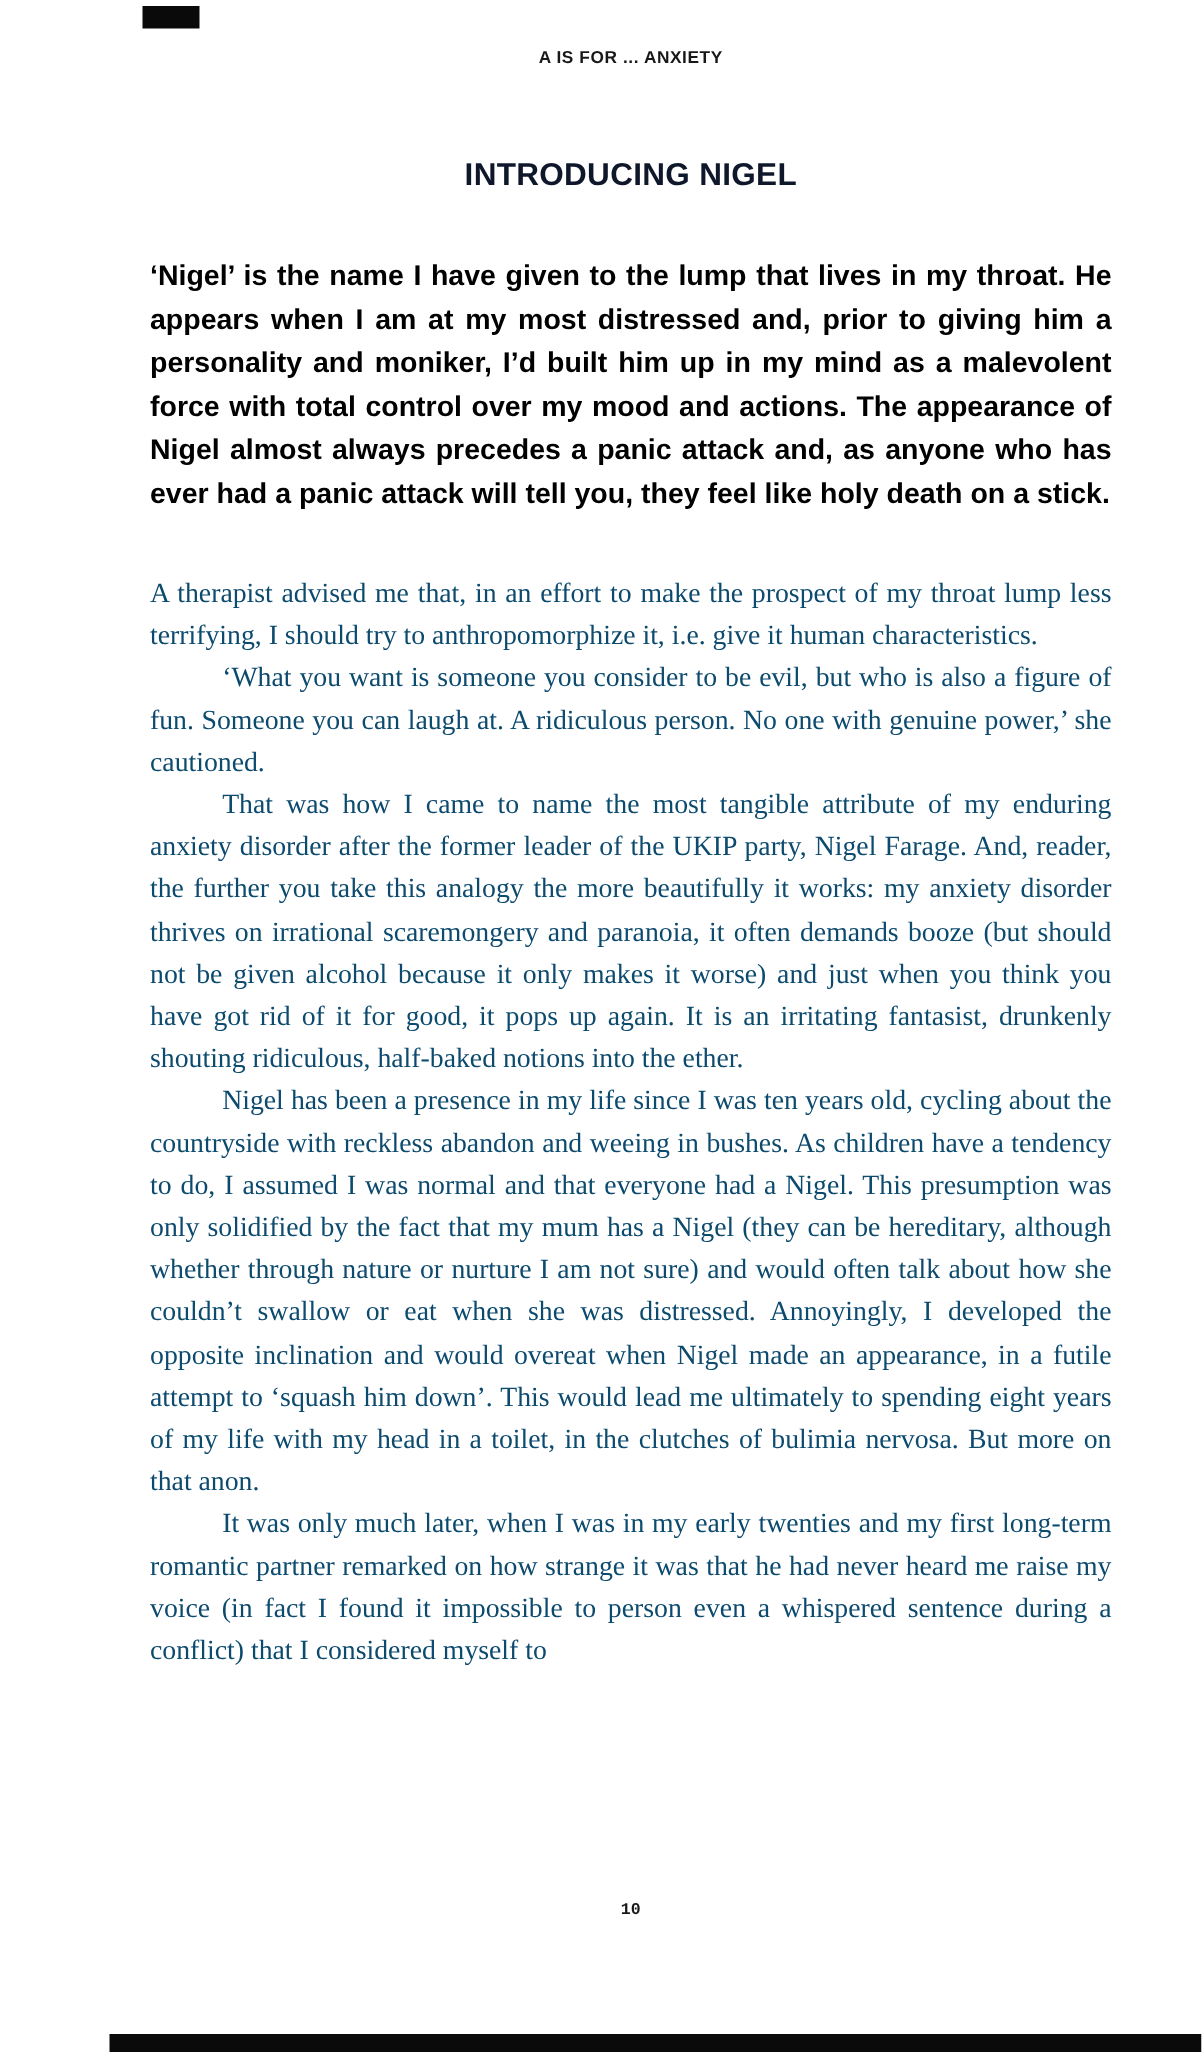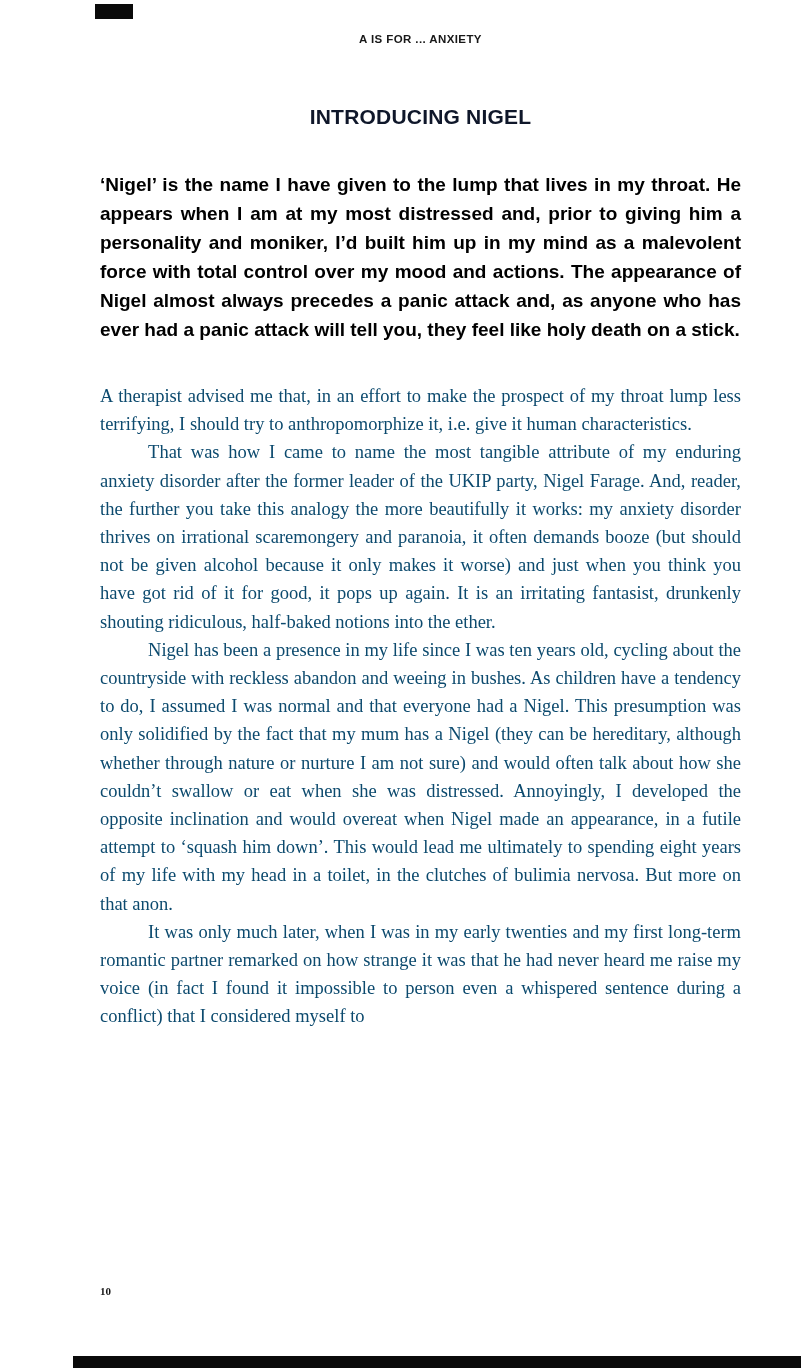--- a/index.html
+++ b/index.html
@@ -55,25 +55,25 @@
     color: #0c4a6e;
   }
   .body-para.indent {
     text-indent: 2.6em;
   }
   .page-number {
     position: absolute;
     top: 1268px;
     left: 100px;
     width: 641px;
-    font-family: Liberation Serif, serif;
+    text-align: center;
+    font-family: Liberation Mono, monospace;
     font-weight: 700;
     font-size: 11px;
     color: #181818;
-    margin-top: 17px;
   }
   .scan-artifact {
     position: absolute;
     background: #0a0a0a;
   }
   .scan-artifact.top {
     left: 95px; top: 4px; width: 38px; height: 15px;
   }
   .scan-artifact.bottom {
     left: 73px; top: 1356px; width: 728px; height: 12px;
@@ -83,20 +83,21 @@
 <body>
 
 <div class="scan-artifact top"></div>
 
 <div class="page">
   <div class="running-head">A IS FOR ... ANXIETY</div>
   <h1 class="title">INTRODUCING NIGEL</h1>
   <p class="lede">‘Nigel’ is the name I have given to the lump that lives in my throat. He appears when I am at my most distressed and, prior to giving him a personality and moniker, I’d built him up in my mind as a malevolent force with total control over my mood and actions. The appearance of Nigel almost always precedes a panic attack and, as anyone who has ever had a panic attack will tell you, they feel like holy death on a stick.</p>
   <div class="body-text">
       <p class="body-para">A therapist advised me that, in an effort to make the prospect of my throat lump less terrifying, I should try to anthropomorphize it, i.e. give it human characteristics.</p>
+      <p class="body-para indent">‘What you want is someone you consider to be evil, but who is also a figure of fun. Someone you can laugh at. A ridiculous person. No one with genuine power,’ she cautioned.</p>
       <p class="body-para indent">That was how I came to name the most tangible attribute of my enduring anxiety disorder after the former leader of the UKIP party, Nigel Farage. And, reader, the further you take this analogy the more beautifully it works: my anxiety disorder thrives on irrational scaremongery and paranoia, it often demands booze (but should not be given alcohol because it only makes it worse) and just when you think you have got rid of it for good, it pops up again. It is an irritating fantasist, drunkenly shouting ridiculous, half-baked notions into the ether.</p>
       <p class="body-para indent">Nigel has been a presence in my life since I was ten years old, cycling about the countryside with reckless abandon and weeing in bushes. As children have a tendency to do, I assumed I was normal and that everyone had a Nigel. This presumption was only solidified by the fact that my mum has a Nigel (they can be hereditary, although whether through nature or nurture I am not sure) and would often talk about how she couldn’t swallow or eat when she was distressed. Annoyingly, I developed the opposite inclination and would overeat when Nigel made an appearance, in a futile attempt to ‘squash him down’. This would lead me ultimately to spending eight years of my life with my head in a toilet, in the clutches of bulimia nervosa. But more on that anon.</p>
       <p class="body-para indent">It was only much later, when I was in my early twenties and my first long-term romantic partner remarked on how strange it was that he had never heard me raise my voice (in fact I found it impossible to person even a whispered sentence during a conflict) that I considered myself to</p>
     </div>
   <div class="page-number">10</div>
 </div>
 
 <div class="scan-artifact bottom"></div>
 
 </body></html>

